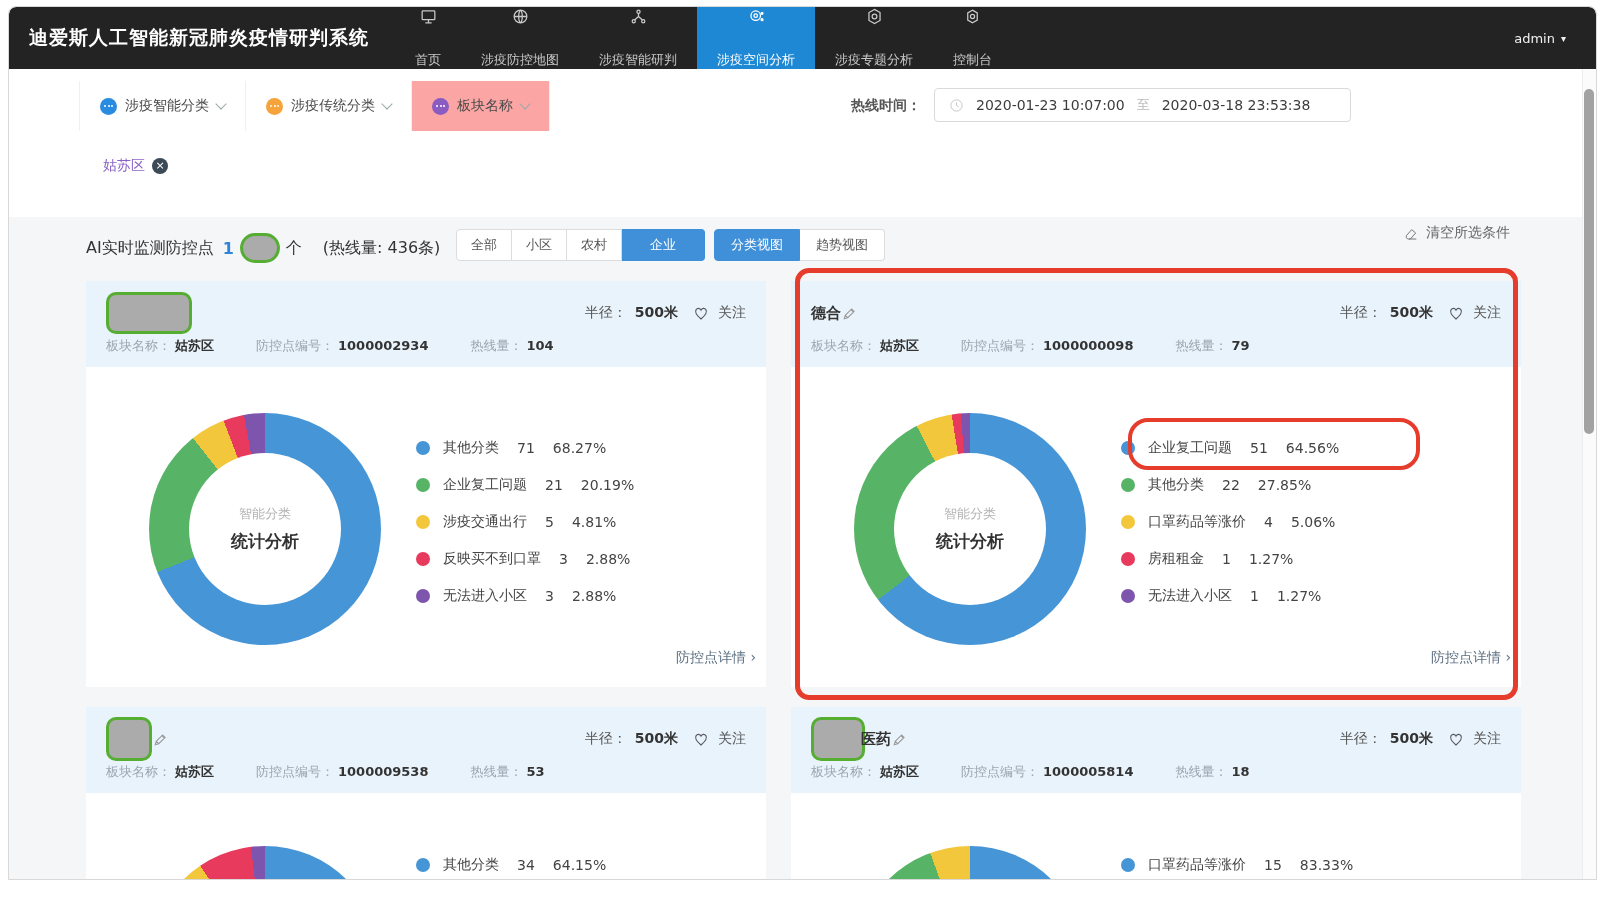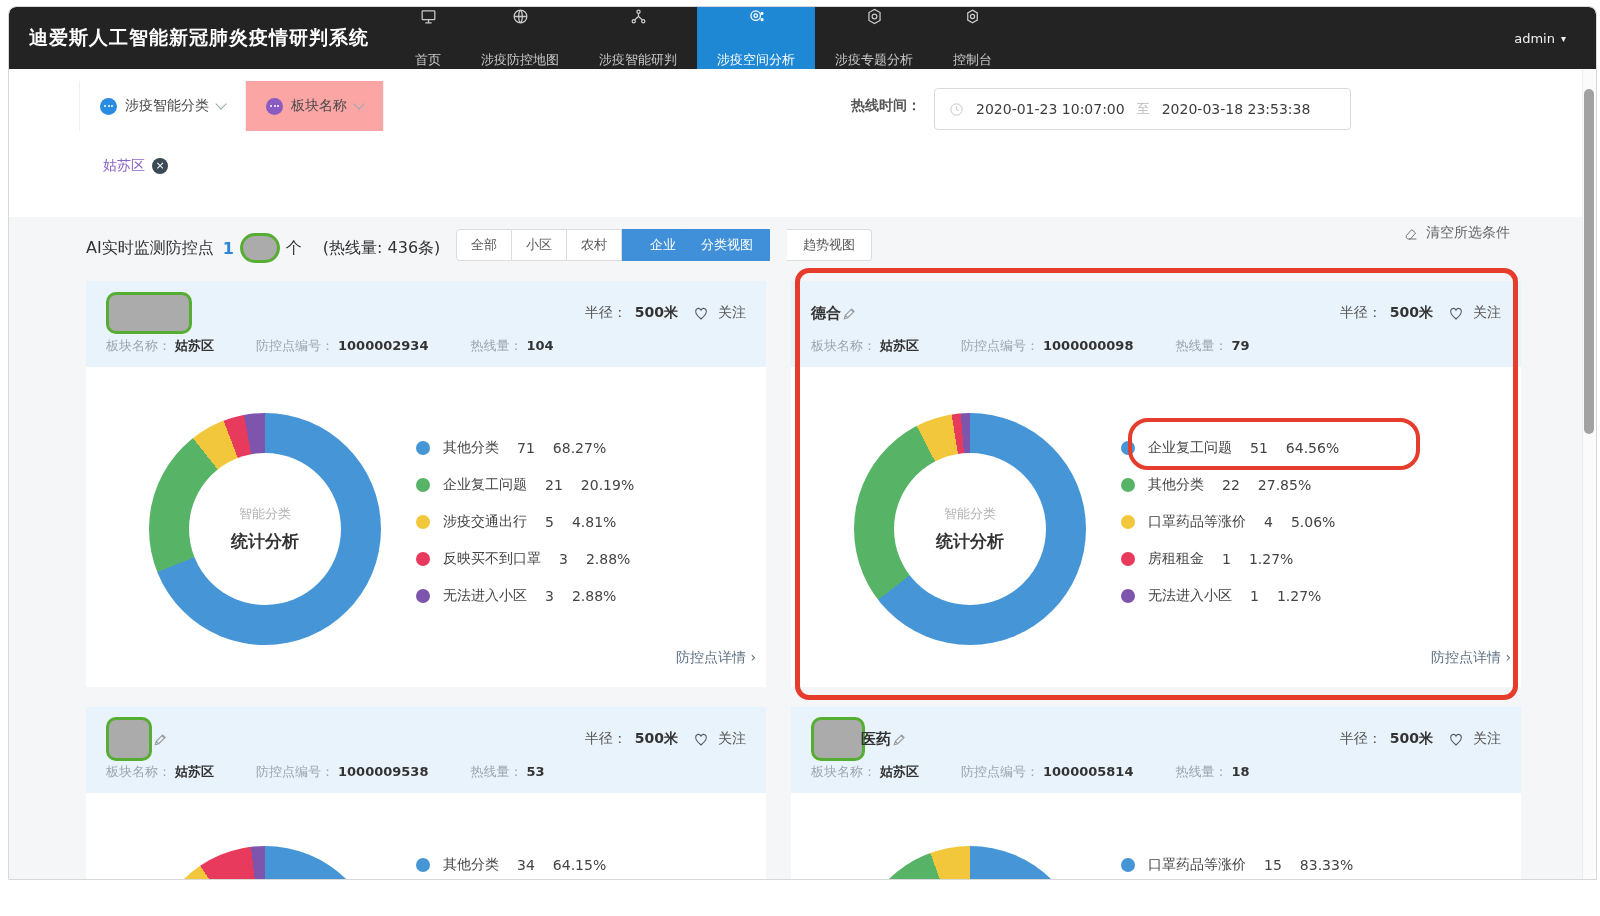--- a/index.html
+++ b/index.html
@@ -40,21 +40,21 @@
     border-right:1px solid #f0f0f0; font-size:14px; color:#4a4a4a; cursor:pointer; white-space:nowrap;
   }
   .chip:first-child { margin-left:70px; border-left:1px solid #f0f0f0; }
   .chip.selected { background:#fca5a5; }
   .chip-badge { width:17px; height:17px; border-radius:50%; position:relative; flex:0 0 auto; }
   .chip-badge i { position:absolute; top:7px; width:2.4px; height:2.4px; border-radius:50%; background:#fff; }
   .chip-badge i:nth-child(1){ left:4px; } .chip-badge i:nth-child(2){ left:7.5px; } .chip-badge i:nth-child(3){ left:11px; }
   .chev { width:7px; height:7px; border-right:1.6px solid #9aa; border-bottom:1.6px solid #9aa; transform:rotate(45deg); margin-top:-4px; }
   .time-label { position:absolute; left:842px; top:16px; font-size:14px; color:#555; font-weight:bold; }
   .time-box {
-    position:absolute; left:925px; top:7px; width:417px; height:42px; box-sizing:border-box;
+    position:absolute; left:925px; top:7px; width:417px; height:34px; box-sizing:border-box;
     border:1px solid #d9d9d9; border-radius:4px; display:flex; align-items:center; gap:12px;
     padding:0 14px; font-size:14px; color:#3d3d3d; cursor:pointer; background:#fff;
   }
   .time-box svg { width:15px; height:15px; stroke:#c0c0c0; fill:none; stroke-width:1.4; flex:0 0 auto; }
   .time-sep { color:#b9b9b9; font-size:13px; }
 
   
   .tag-row { position:absolute; left:0; top:124px; right:13px; height:86px; background:#fff; border-bottom:1px solid #e6e6e6; }
   .tag { position:absolute; left:94px; top:26px; display:flex; align-items:center; gap:7px; font-size:14px; color:#8a63c9; cursor:pointer; }
   .tag-x { width:16px; height:16px; border-radius:50%; background:#3b4a56; color:#fff; font-size:11px; line-height:16px; text-align:center; cursor:pointer; }
@@ -70,21 +70,21 @@
   .monitor-total { margin-left:16px; }
   .seg-group { position:absolute; display:flex; top:10px; }
   .seg-btn {
     height:32px; line-height:30px; box-sizing:border-box; text-align:center; background:#fff;
     border:1px solid #dcdcdc; border-left:none; font-size:13px; color:#555; padding:0 14px; cursor:pointer; white-space:nowrap;
   }
   .seg-btn:first-child { border-left:1px solid #dcdcdc; border-radius:4px 0 0 4px; }
   .seg-btn:last-child { border-radius:0 4px 4px 0; }
   .seg-btn.active { background:#3f90d9; border-color:#3f90d9; color:#fff; }
   #type-tabs { left:447px; }
-  #view-tabs { left:675px;gap:17px; }
+  #view-tabs { left:705px; }
   .clear-btn { position:absolute; right:86px; top:5px; display:flex; align-items:center; gap:7px; font-size:14px; color:#666; cursor:pointer; }
   .clear-btn svg { width:16px; height:16px; stroke:#777; fill:none; stroke-width:1.5; }
 
   
   .card { position:absolute; background:#fff; overflow:hidden; }
   #card1 { left:77px;  top:274px; width:680px; height:406px; }
   #card2 { left:782px; top:274px; width:730px; height:406px; }
   #card3 { left:77px;  top:700px; width:680px; height:174px; }
   #card4 { left:782px; top:700px; width:730px; height:174px; }
   .card-header { background:#e9f3fb; height:86px; box-sizing:border-box; padding:12px 20px 0 20px; }
@@ -190,20 +190,29 @@
   <div class="filter-row">
     <div class="chip">
       <span class="chip-badge" style="background:#2a8ce0">
           <i></i>
           <i></i>
           <i></i>
         </span>
       <span>涉疫智能分类</span>
       <span class="chev"></span>
     </div>
+    <div class="chip">
+      <span class="chip-badge" style="background:#f6a33c">
+          <i></i>
+          <i></i>
+          <i></i>
+        </span>
+      <span>涉疫传统分类</span>
+      <span class="chev"></span>
+    </div>
     <div class="chip selected">
       <span class="chip-badge" style="background:#8a5cc2">
           <i></i>
           <i></i>
           <i></i>
         </span>
       <span>板块名称</span>
       <span class="chev"></span>
     </div>
     <div class="time-label">热线时间：</div>

